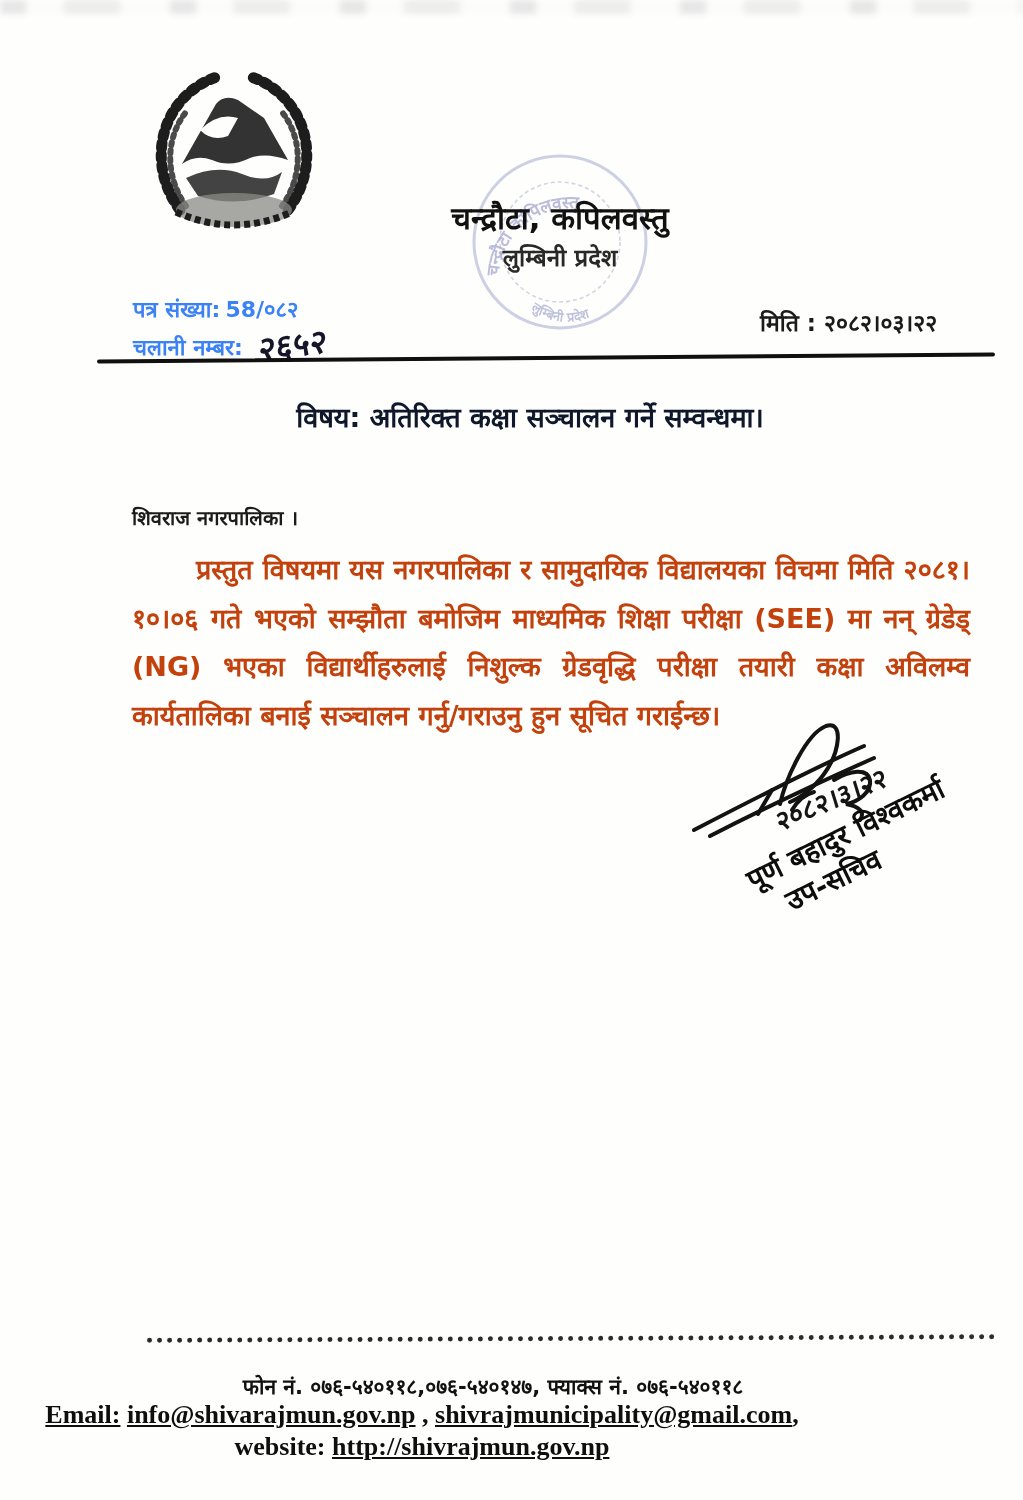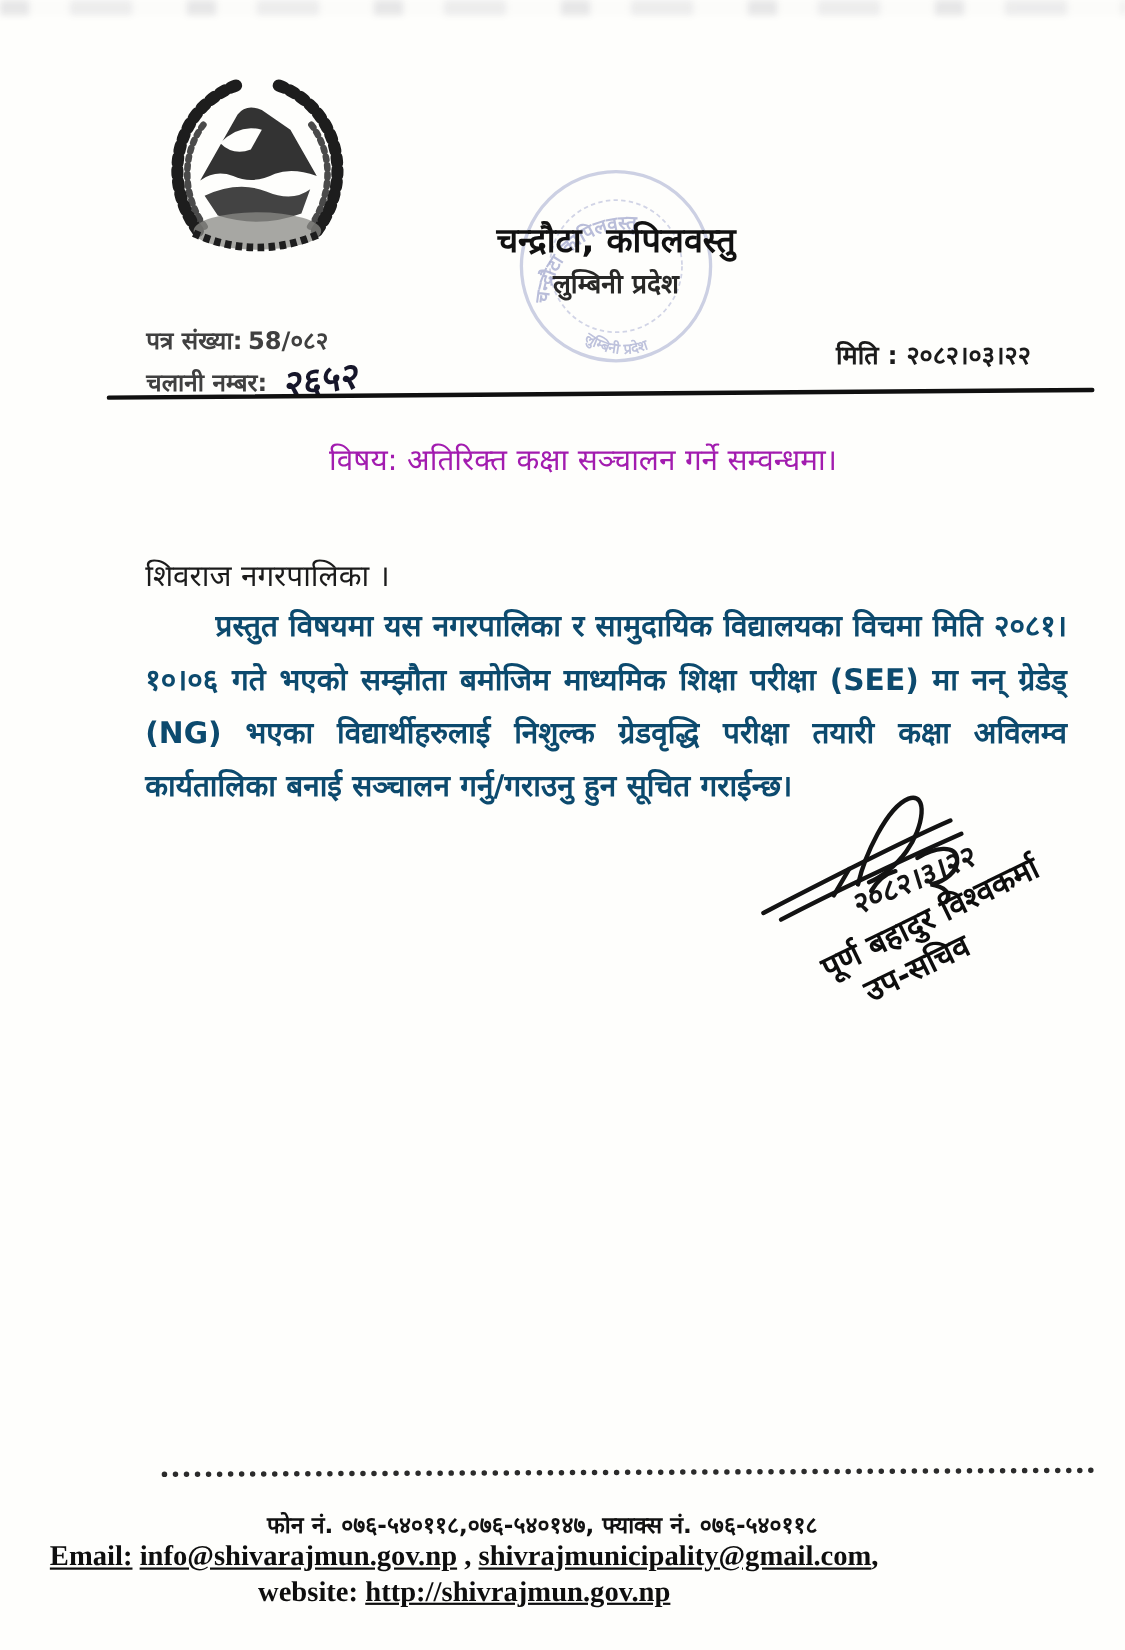--- a/index.html
+++ b/index.html
@@ -22,44 +22,44 @@
     opacity:.55;
   }
   
   .logo{position:absolute;left:146px;top:60px;width:176px;height:182px;}
   .stamp{position:absolute;left:458px;top:140px;width:205px;height:205px;opacity:.55;}
   .hdr-line{position:absolute;left:260px;width:600px;text-align:center;font-weight:700;color:#111;}
   .hdr1{top:64px;font-size:47px;letter-spacing:1px;}
   .hdr2{top:126px;font-size:43px;letter-spacing:1px;}
   .hdr3{top:196px;font-size:31px;}
   .hdr4{top:240px;font-size:24px;opacity:.9;}
-  .meta-label{font-weight:700;font-size:22px;color:#404040;}
+  .meta-label{font-weight:700;font-size:22px;color:#3b82f6;}
   .letter-no{position:absolute;left:133px;top:293px;}
   .dispatch-row{position:absolute;left:133px;top:326px;white-space:nowrap;}
   .dispatch-val{
     display:inline-block;font-size:33px;font-weight:600;color:#16162a;
     transform:rotate(-7deg) skewX(-9deg);transform-origin:left bottom;
     margin-left:10px;vertical-align:-6px;
   }
   .date-line{position:absolute;left:760px;top:306px;font-weight:700;font-size:23px;white-space:nowrap;}
   .header-rule{
     position:absolute;left:97px;top:356px;width:898px;height:4px;background:#101010;
     transform:rotate(-0.45deg);border-radius:2px;
   }
   
   .subject{
     position:absolute;left:240px;top:398px;width:580px;text-align:center;
-    font-size:27px;font-weight:400;color:#a21caf;
+    font-size:27px;font-weight:700;color:#0f172a;
   }
   .recipient1{position:absolute;left:132px;top:456px;font-size:27px;font-weight:600;}
-  .recipient2{position:absolute;left:132px;top:504px;font-size:27px;font-weight:400;text-align:right;}
+  .recipient2{position:absolute;left:132px;top:504px;font-size:20px;font-weight:700;text-align:right;}
   .body-par{
     position:absolute;left:132px;top:546px;width:838px;
     font-size:27px;font-weight:600;line-height:1.8;
-    text-align:justify;text-indent:64px;color:#0c4a6e;
+    text-align:justify;text-indent:64px;color:#c2410c;
   }
   
   .sig-block{position:absolute;left:688px;top:718px;width:320px;height:220px;}
   .sig-svg{position:absolute;left:0;top:0;}
   .sig-date{
     position:absolute;left:28px;top:62px;width:230px;text-align:center;
     font-size:27px;font-weight:600;color:#141414;
     transform:rotate(-23deg) skewX(-6deg);
   }
   .sig-name{

